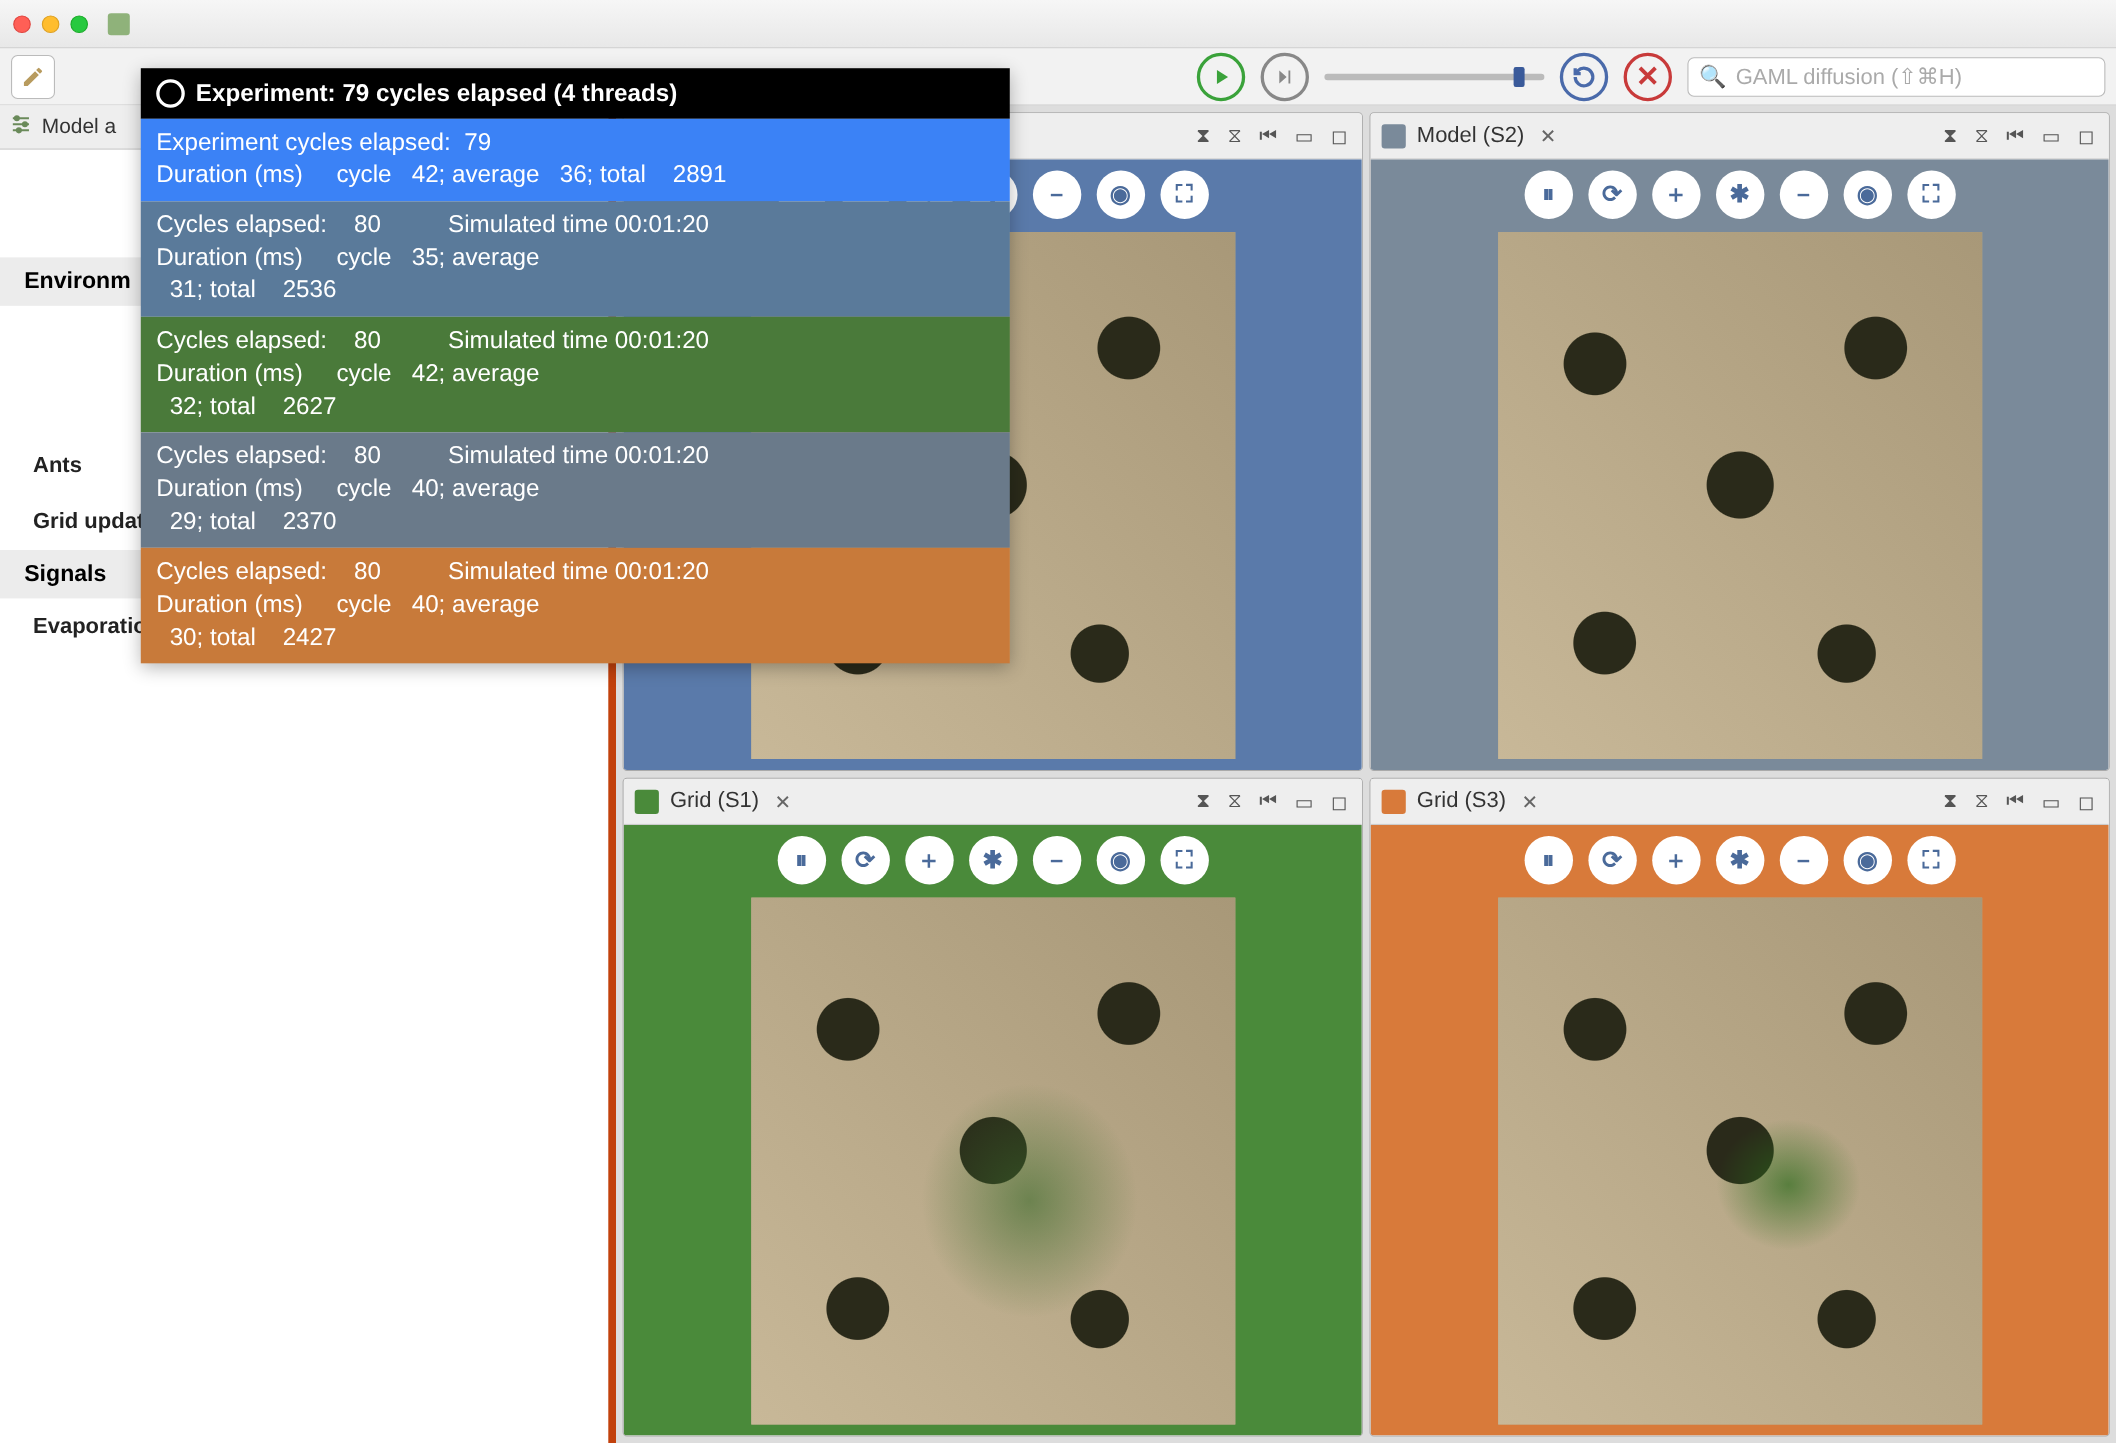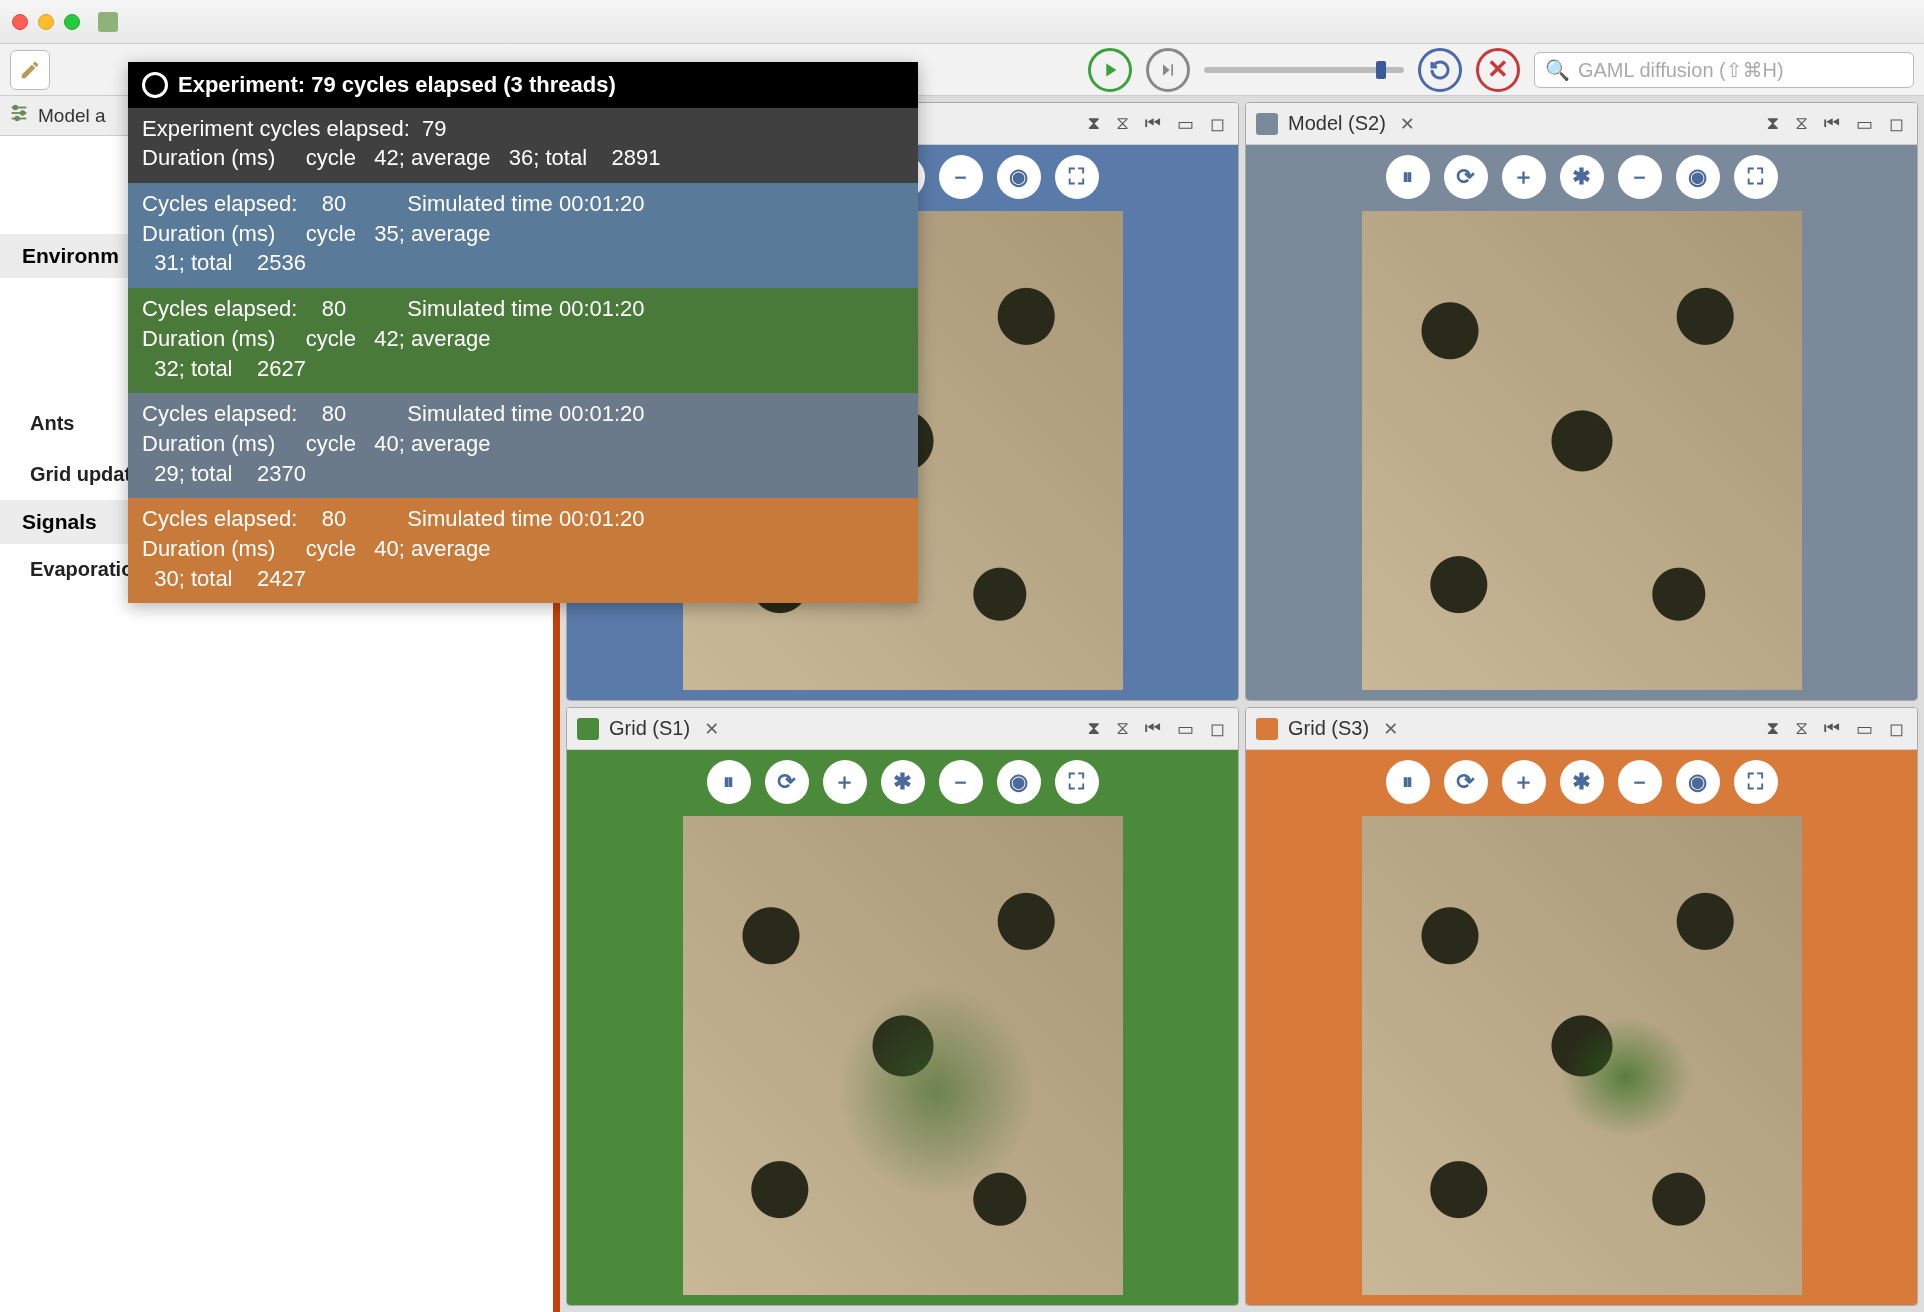--- a/index.html
+++ b/index.html
@@ -36,21 +36,21 @@
 .param-row{padding:14px 30px;font-size:20px;font-weight:600;color:#222;display:flex;align-items:center;gap:16px;}
 .section-head{background:#ececec;padding:10px 22px;font-weight:700;font-size:21px;}
 .mini-slider{flex:1;height:4px;background:#ccc;position:relative;max-width:200px;}
 .mini-slider .th{position:absolute;left:0;top:-6px;width:10px;height:16px;background:#4a8a4a;border-radius:2px;}
 
 
 .exp-overlay{position:absolute;left:128px;top:62px;width:790px;font-family:Menlo,monospace;font-size:22px;line-height:1.35;z-index:50;box-shadow:0 4px 16px rgba(0,0,0,.3);}
 .exp-head{background:#000;color:#fff;padding:8px 14px;display:flex;align-items:center;gap:10px;font-weight:600;}
 .exp-head .clock{width:26px;height:26px;border:3px solid #fff;border-radius:50%;position:relative;}
 .exp-block{padding:6px 14px 10px;color:#fff;}
-.exp-block.black{background:#404040;}
+.exp-block.black{background:#3b82f6;}
 .exp-block.blue{background:#5a7a9a;}
 .exp-block.green{background:#4a7a3a;}
 .exp-block.gray{background:#6a7a8a;}
 .exp-block.orange{background:#c87a3a;}
 .exp-block pre{font-family:inherit;white-space:pre;}
 
 
 .simgrid{flex:1;display:grid;grid-template-columns:1fr 1fr;grid-template-rows:1fr 1fr;gap:6px;padding:6px;background:#ddd;}
 .simpane{background:#fff;border:1px solid #aaa;border-radius:4px;display:flex;flex-direction:column;overflow:hidden;}
 .pane-tab{height:42px;background:#eee;border-bottom:1px solid #ccc;display:flex;align-items:center;padding:0 10px;gap:10px;}
@@ -267,21 +267,21 @@
         </div>
         <div class="terrain s3"></div>
       </div>
     </div>
   </div>
 </div>
 
 <div class="exp-overlay">
   <div class="exp-head">
     <div class="clock"></div>
-    <span>Experiment: 79 cycles elapsed (3 threads)</span>
+    <span>Experiment: 79 cycles elapsed (4 threads)</span>
   </div>
   <div class="exp-block black">
       <pre>Experiment cycles elapsed:  79
 Duration (ms)     cycle   42; average   36; total    2891</pre>
     </div>
   <div class="exp-block blue">
       <pre>Cycles elapsed:    80          Simulated time 00:01:20
 Duration (ms)     cycle   35; average
   31; total    2536</pre>
     </div>

